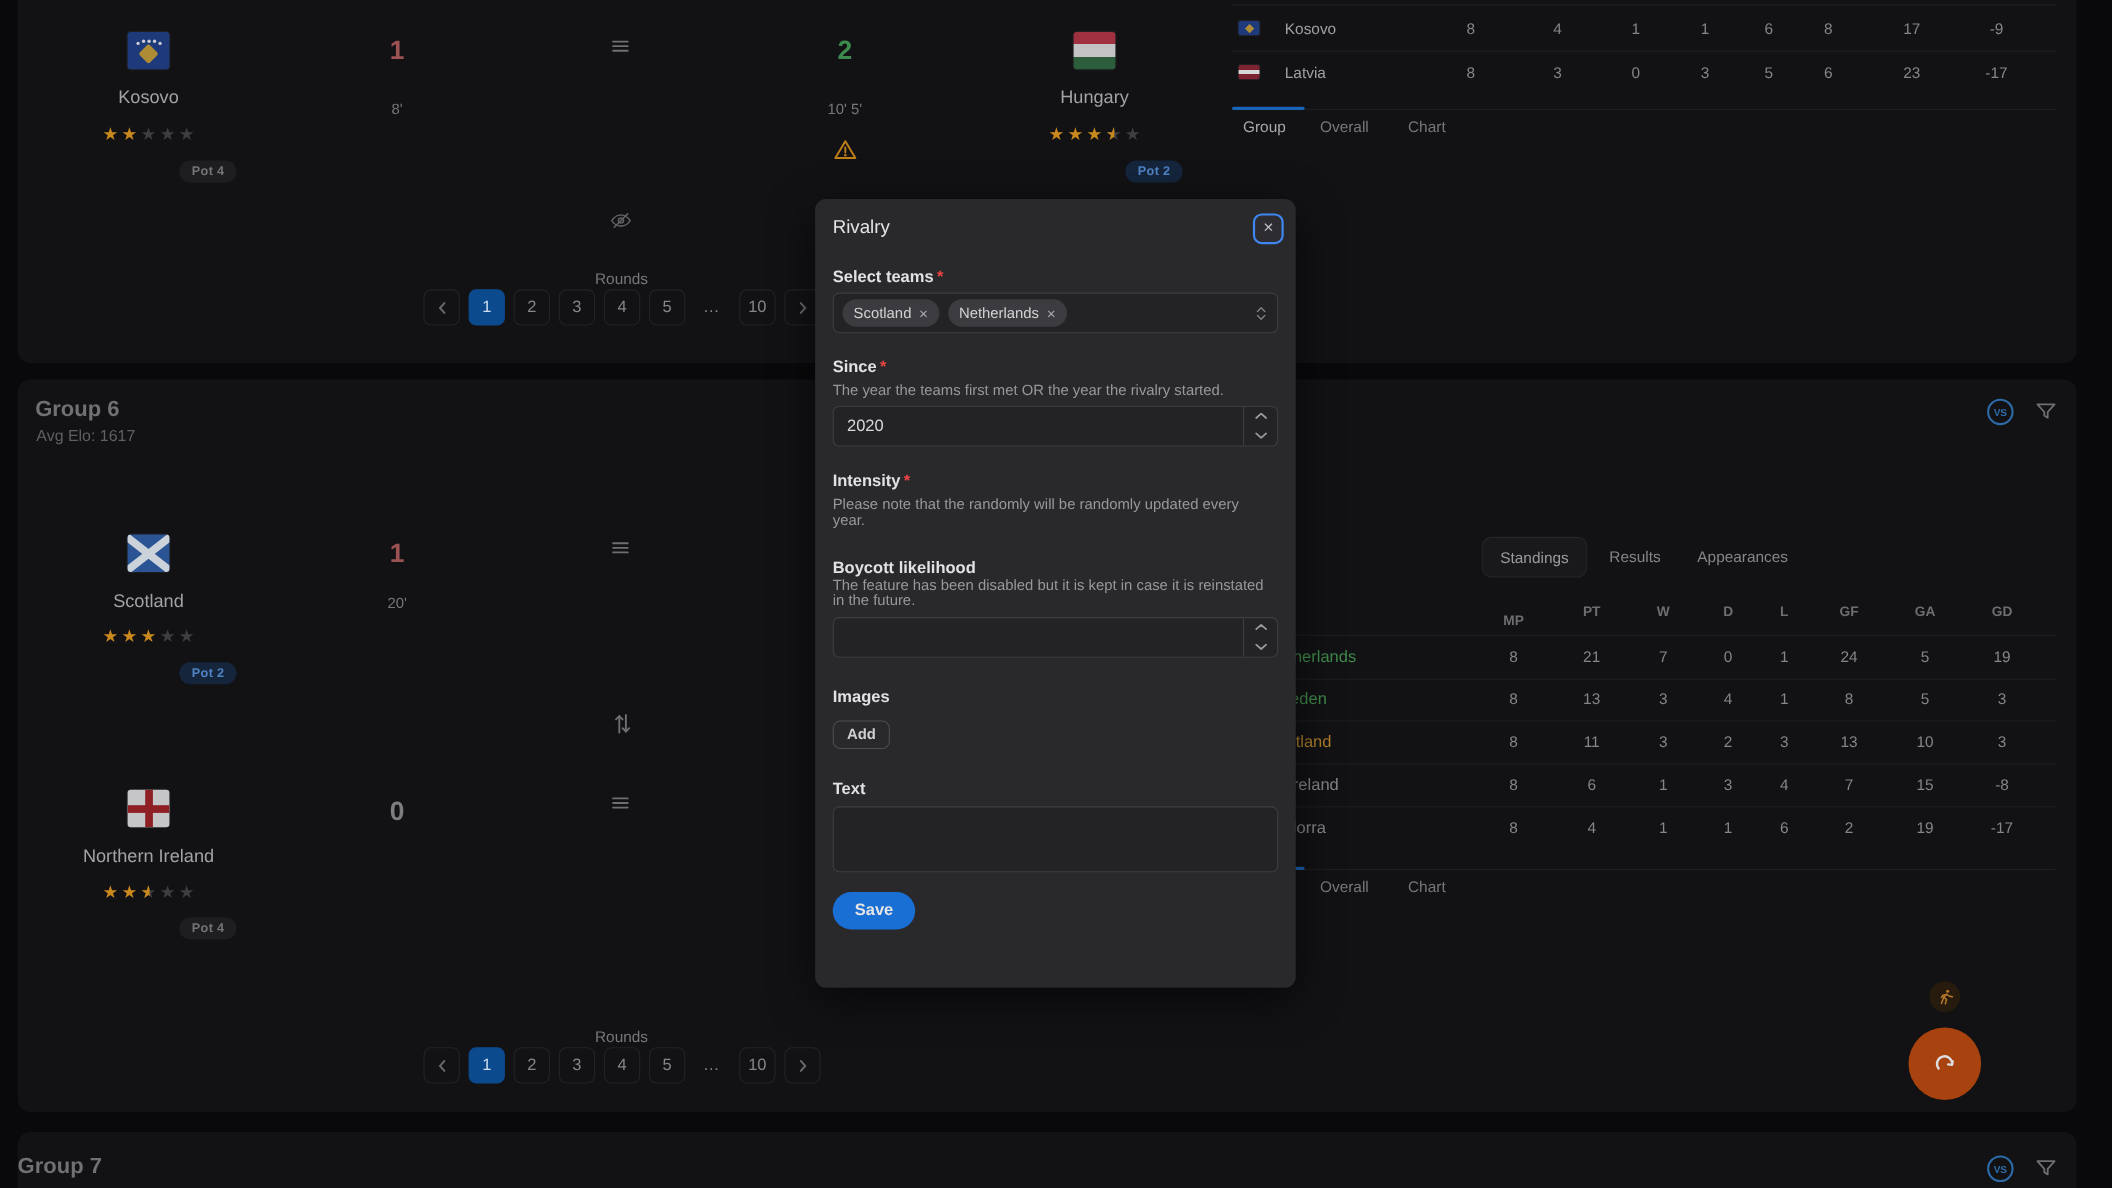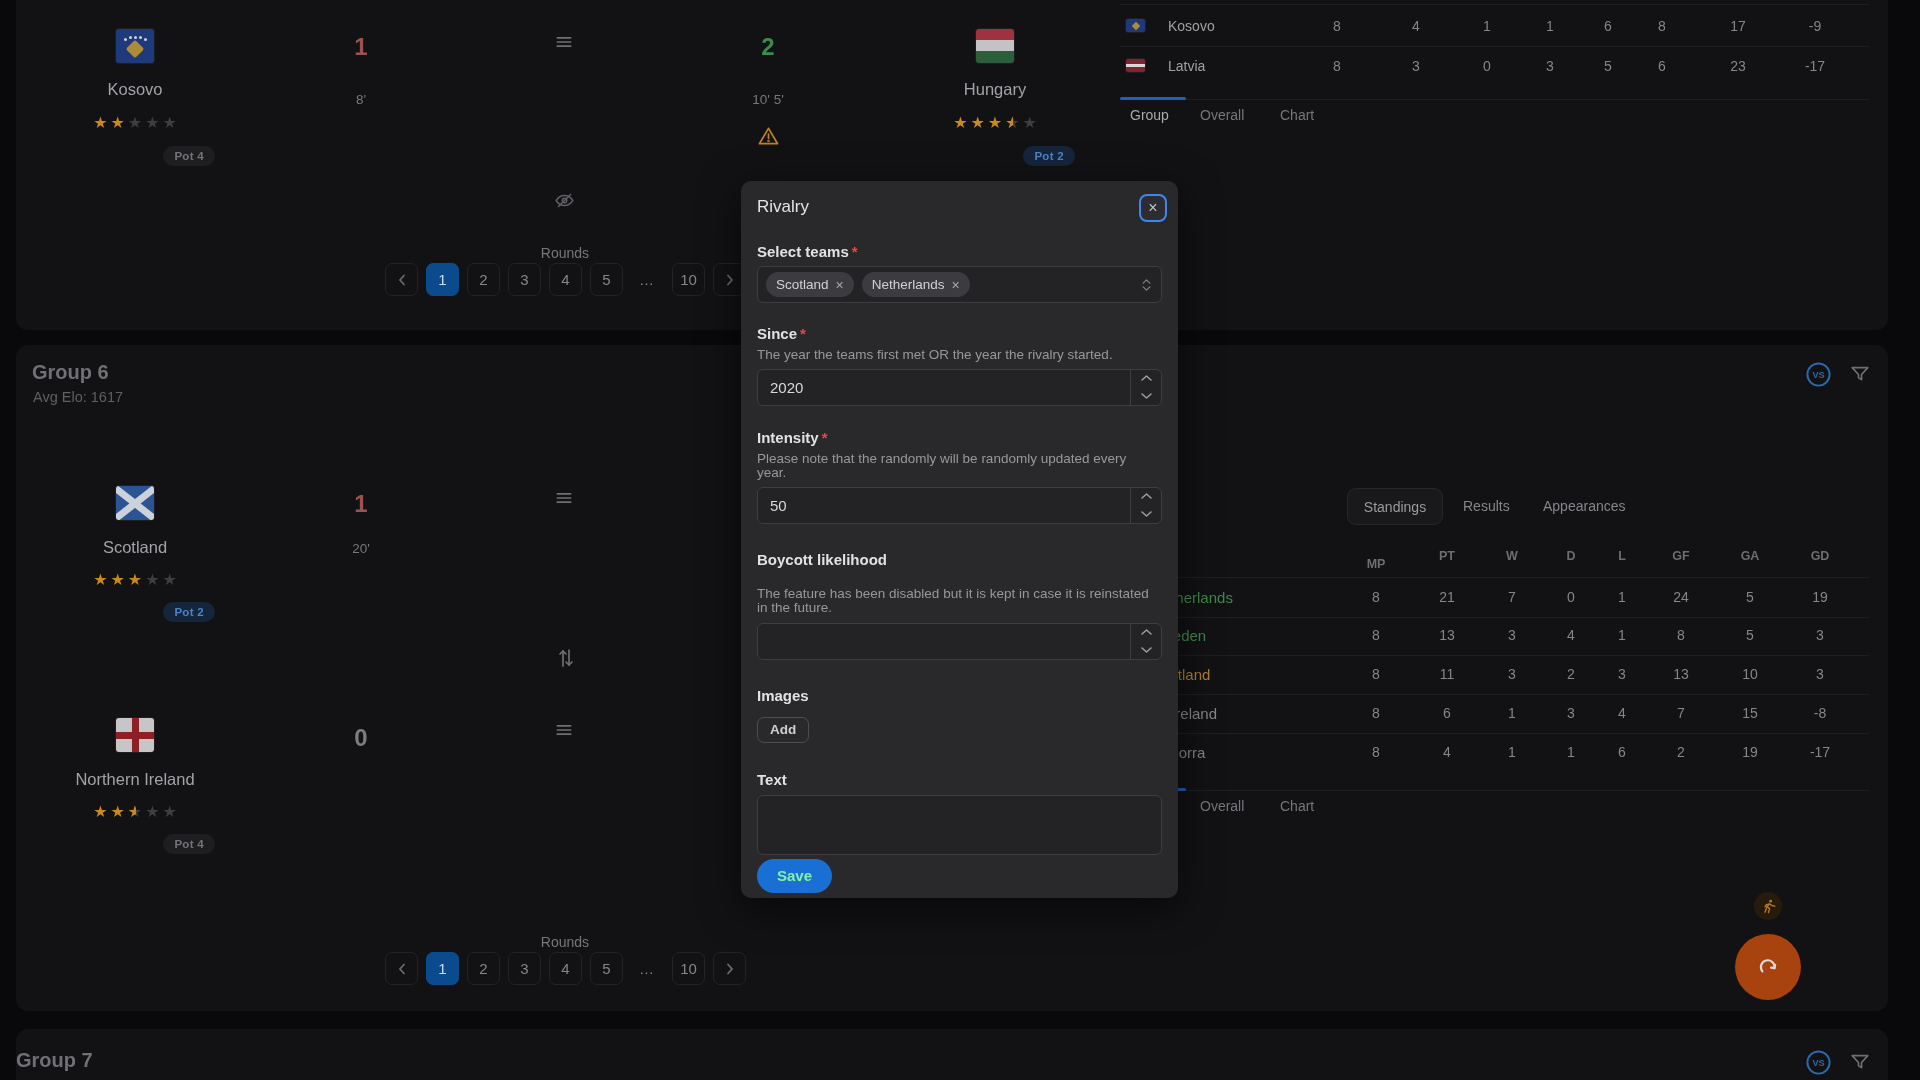--- a/index.html
+++ b/index.html
@@ -93,21 +93,21 @@
           display:flex;overflow:hidden}
   .nfield{flex:1;background:transparent;border:none;outline:none;color:#d8d8da;font-size:15px;padding:0 12px;
           font-family:"Liberation Sans",sans-serif}
   .spin{width:30px;border-left:1px solid #3e3e42;display:flex;flex-direction:column}
   .spin-btn{flex:1;display:flex;align-items:center;justify-content:center;cursor:pointer}
   .add-btn{margin-top:13px;display:inline-flex;align-items:center;height:26px;box-sizing:border-box;padding:0 12px;
            border:1px solid #4d4d52;border-radius:7px;background:transparent;color:#cfcfd1;font-size:13.5px;font-weight:600;cursor:pointer;
            font-family:"Liberation Sans",sans-serif}
   .m-textarea{margin-top:7px;width:100%;height:60px;box-sizing:border-box;background:#232326;border:1px solid #3e3e42;border-radius:6px;
               resize:none;outline:none;color:#d8d8da;font-size:14px;padding:8px 10px;font-family:"Liberation Sans",sans-serif}
-  .save-btn{height:34px;padding:0 20px;background:#1a6fd4;border:none;border-radius:17px;color:#86efac;
+  .save-btn{margin-top:13px;height:34px;padding:0 20px;background:#1a6fd4;border:none;border-radius:17px;color:#e5e5e5;
             font-size:15px;font-weight:700;cursor:pointer;font-family:"Liberation Sans",sans-serif}
   .mt26{margin-top:26px}.mt23{margin-top:23px}.mt24{margin-top:24px}.mt28{margin-top:28px}.mt29{margin-top:29px}
 </style>
 </head>
 <body>
 
 <div class="card" style="left:16px;top:0;width:1872px;height:330px;border-radius:0 0 12px 12px">
 
   <div class="flag flag-kosovo" style="left:100px;top:29px">
     <span class="k-stars"></span>
@@ -468,38 +468,23 @@
             <polyline points="1,1 5.5,5 10,1"></polyline>
           </svg>
         </div>
     </div>
   </div>
 
   <div class="m-label mt24">
     <span>Intensity</span><span class="req">*</span>
   </div>
   <div class="m-help">Please note that the randomly will be randomly updated every year.</div>
-  <div class="ninput">
-    <input class="nfield" value="50" style="">
-    <div class="spin">
-      <div class="spin-btn">
-          <svg width="11" height="6" viewBox="0 0 11 6" fill="none" stroke="#9a9a9e" stroke-width="1.6" stroke-linecap="round" stroke-linejoin="round">
-            <polyline points="1,5 5.5,1 10,5"></polyline>
-          </svg>
-        </div>
-      <div class="spin-btn">
-          <svg width="11" height="6" viewBox="0 0 11 6" fill="none" stroke="#9a9a9e" stroke-width="1.6" stroke-linecap="round" stroke-linejoin="round">
-            <polyline points="1,1 5.5,5 10,1"></polyline>
-          </svg>
-        </div>
-    </div>
-  </div>
 
   <div class="m-label mt28">Boycott likelihood</div>
-  <div class="m-help" style="margin-top:19px">The feature has been disabled but it is kept in case it is reinstated in the future.</div>
+  <div class="m-help" style="margin-top:0">The feature has been disabled but it is kept in case it is reinstated in the future.</div>
   <div class="ninput" style="margin-top:7px">
     <input class="nfield" value="" style="">
     <div class="spin">
       <div class="spin-btn">
           <svg width="11" height="6" viewBox="0 0 11 6" fill="none" stroke="#9a9a9e" stroke-width="1.6" stroke-linecap="round" stroke-linejoin="round">
             <polyline points="1,5 5.5,1 10,5"></polyline>
           </svg>
         </div>
       <div class="spin-btn">
           <svg width="11" height="6" viewBox="0 0 11 6" fill="none" stroke="#9a9a9e" stroke-width="1.6" stroke-linecap="round" stroke-linejoin="round">

